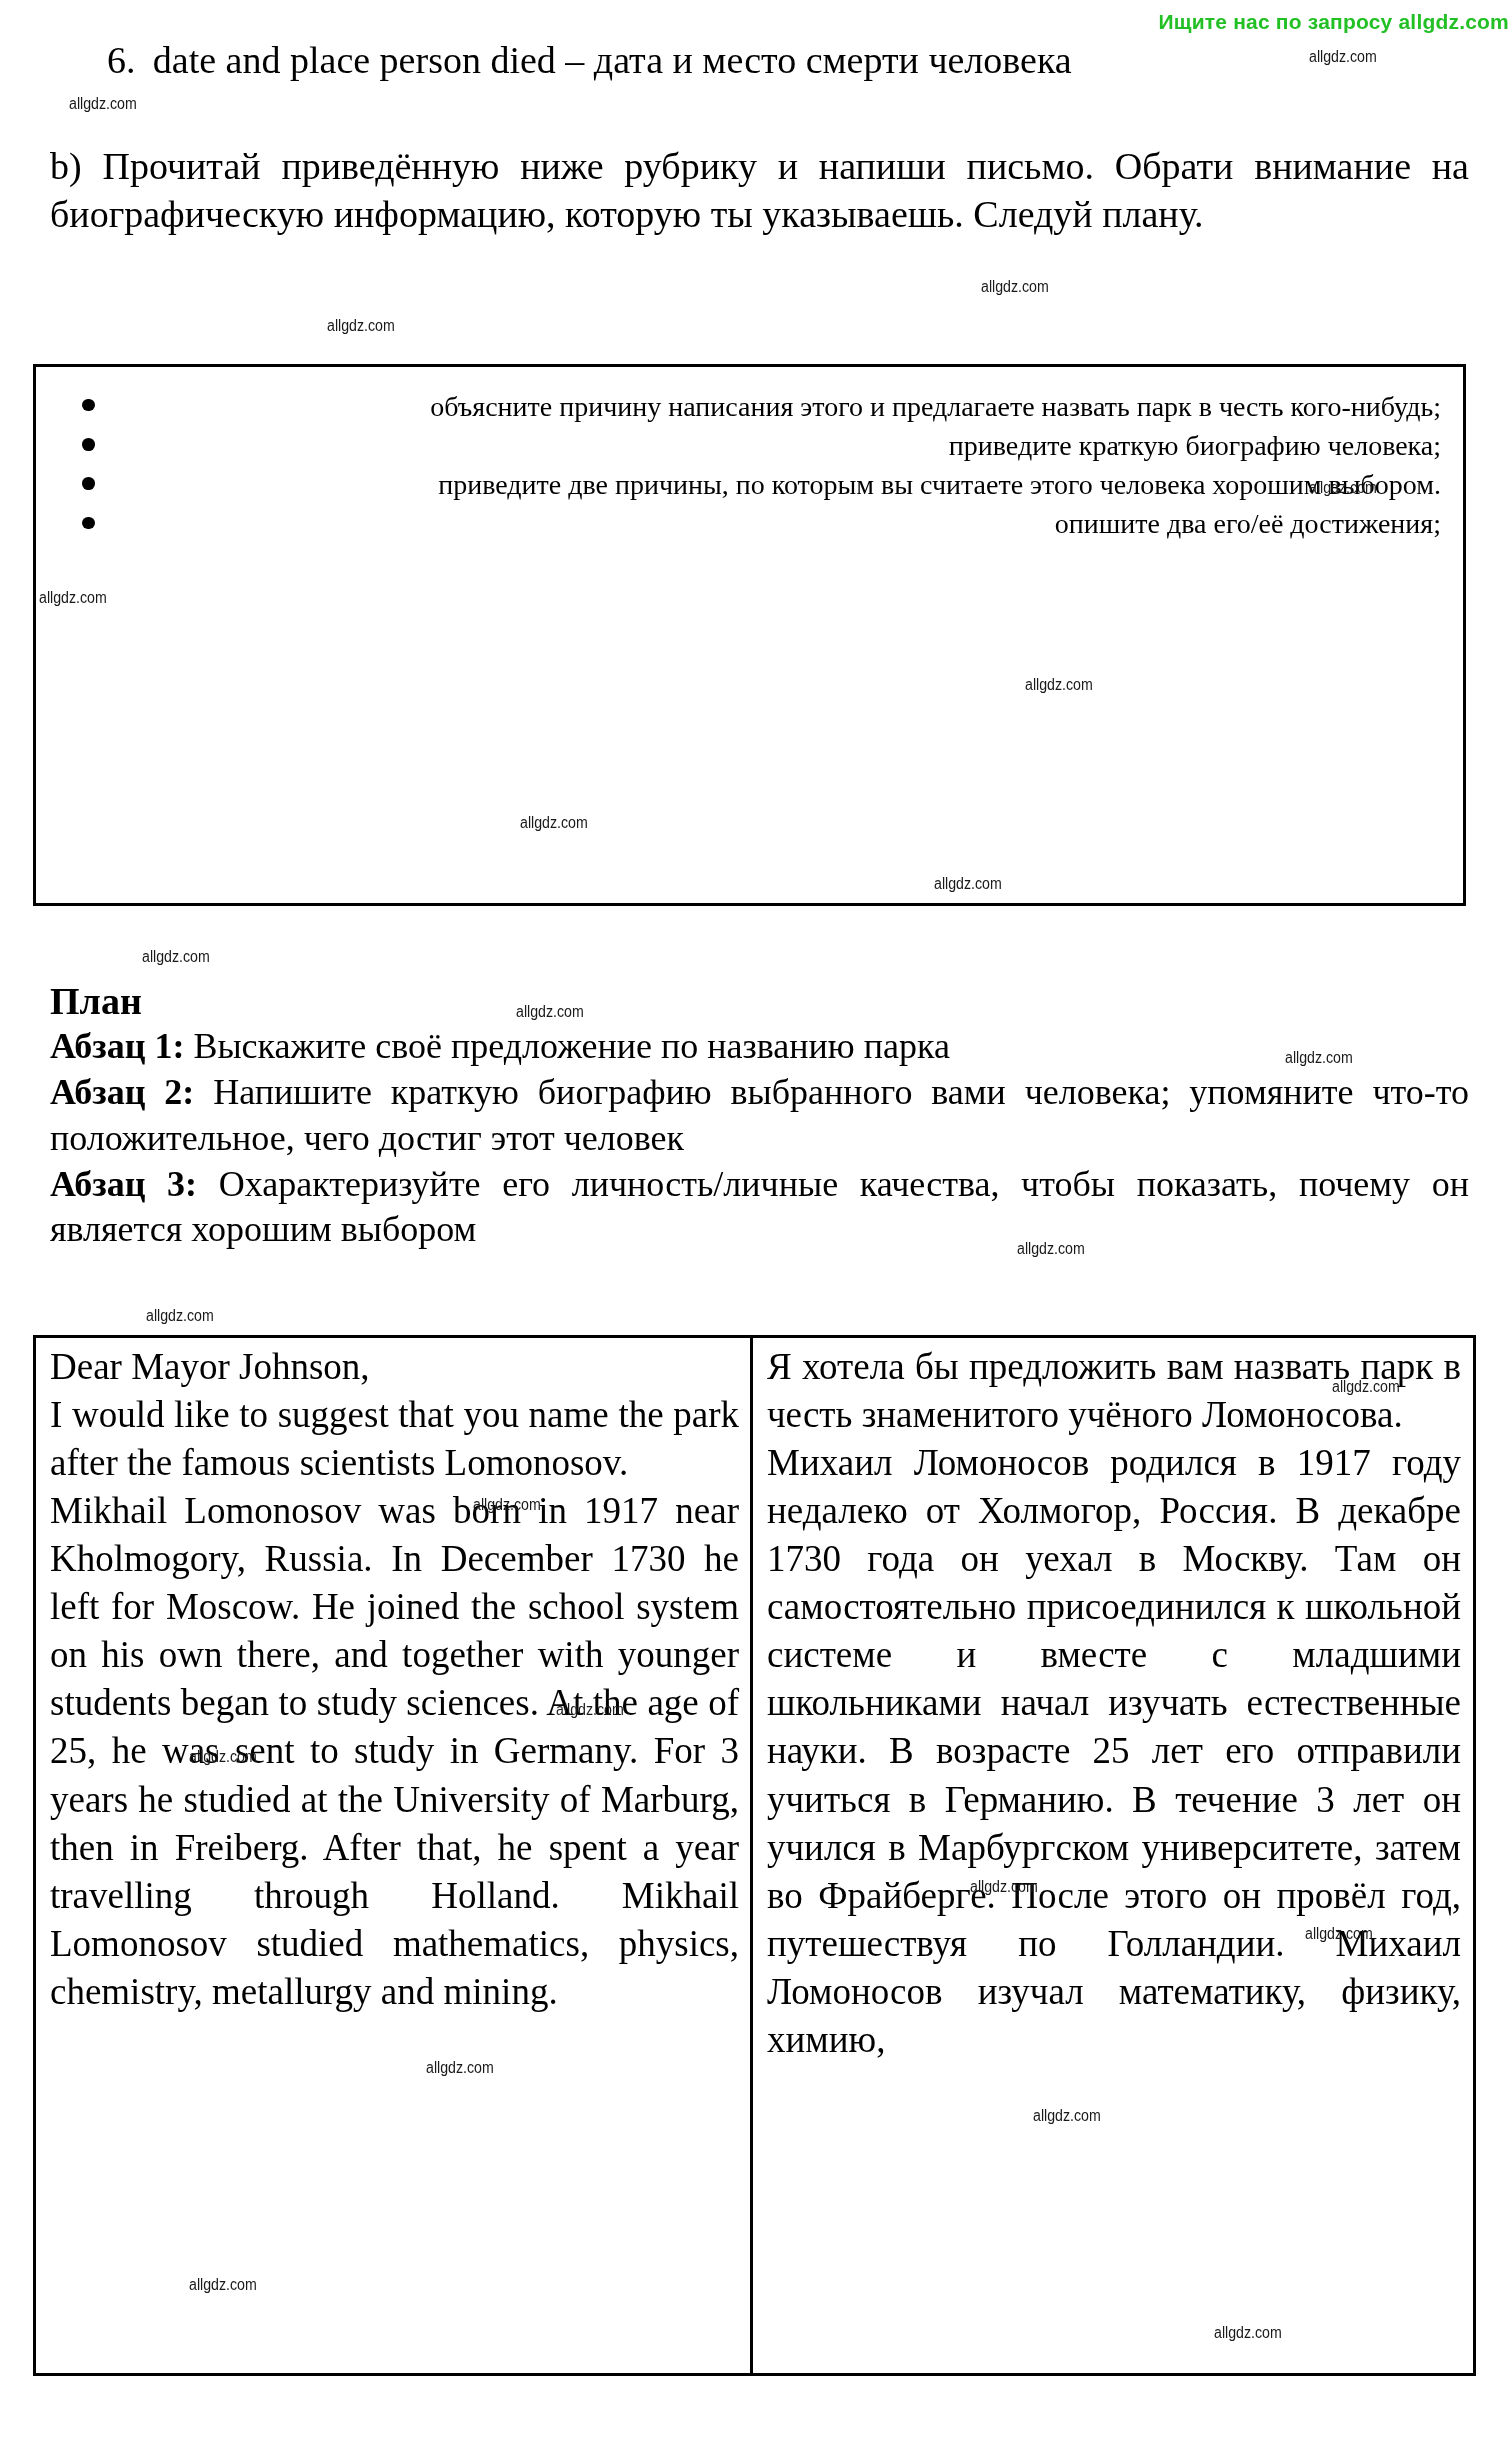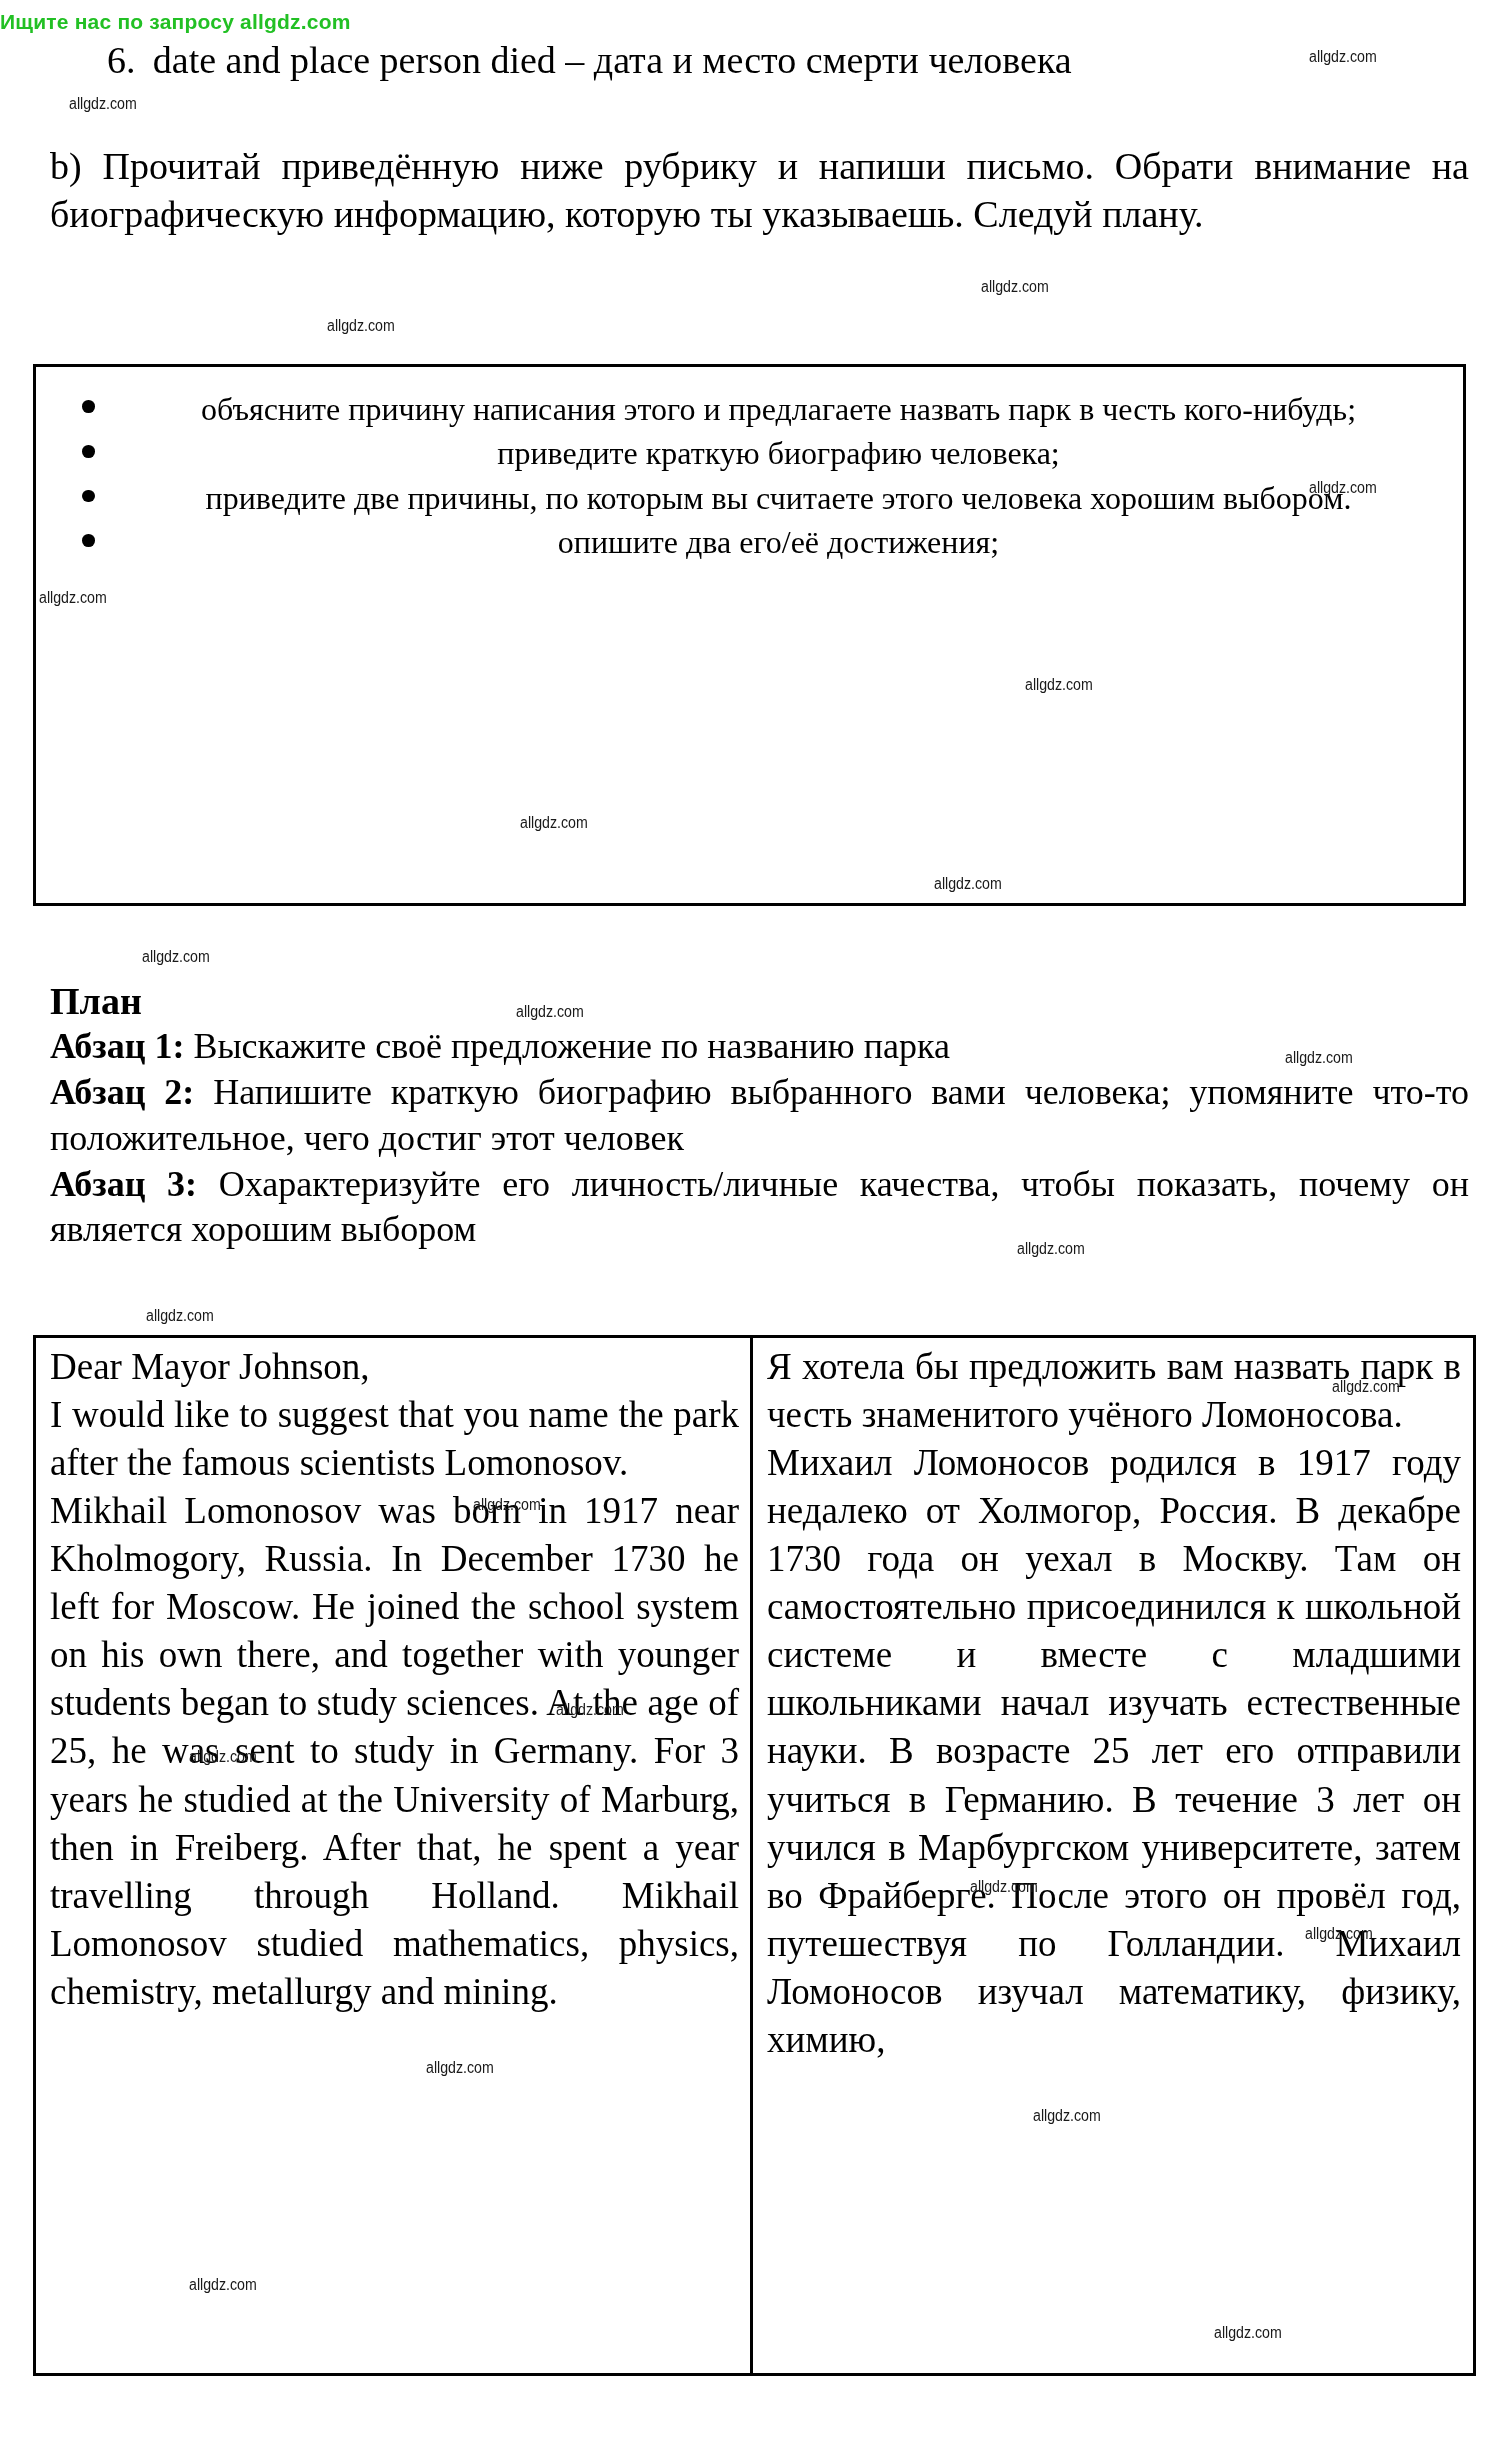--- a/index.html
+++ b/index.html
@@ -16,21 +16,21 @@
     color: #000000;
     overflow: hidden;
   }
 
   
   .promo-banner {
     position: absolute;
     top: 9.5px;
     left: 0;
     width: 100%;
-    text-align: left;
+    text-align: right;
     color: #22c024;
     font-family: "Liberation Sans", "DejaVu Sans", sans-serif;
     font-size: 21px;
     font-weight: 600;
     letter-spacing: 0.2px;
     white-space: nowrap;
   }
 
   
   .wm {
@@ -90,24 +90,24 @@
     text-align-last: left;
   }
   .rubric-list {
     margin: 4.7px 0 0 0;
     padding: 0;
     list-style: none;
   }
   .rubric-list li {
     position: relative;
     padding-left: 61px;
-    font-size: 32px;
+    font-size: 28px;
     line-height: 1.33;
     margin-top: 2px;
-    text-align: center;
+    text-align: right;
   }
   .rubric-list li .bullet {
     position: absolute;
     left: 27px;
     top: 0.40em;
     width: 12.6px;
     height: 12.6px;
     background: #000;
     border-radius: 50%;
     display: inline-block;

